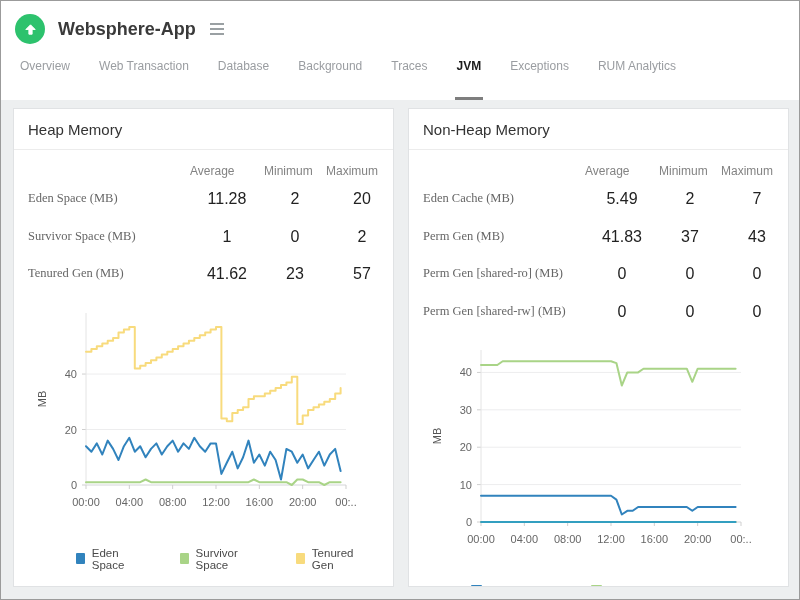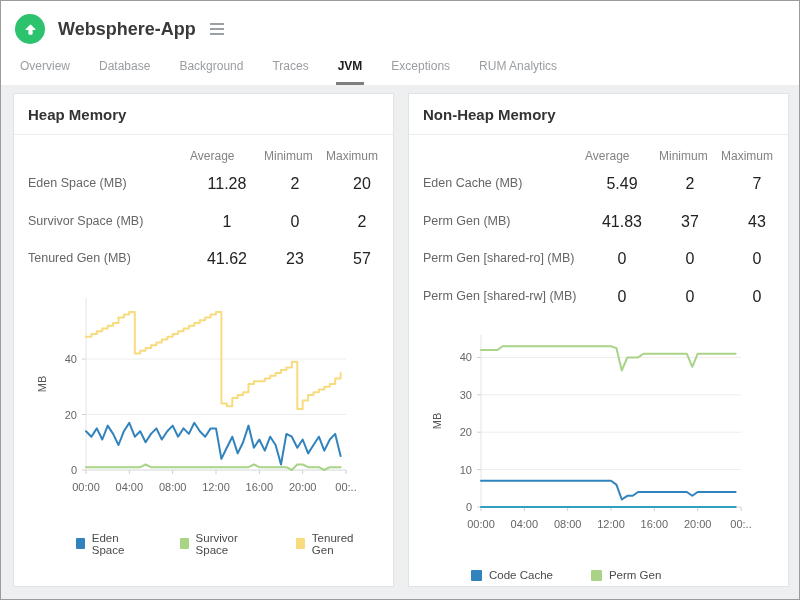--- a/index.html
+++ b/index.html
@@ -5,31 +5,31 @@
   * { margin:0; padding:0; box-sizing:border-box; }
   body { font-family:"Liberation Sans", sans-serif; background:#fff; }
   .screen { width:800px; height:600px; border:1px solid #9b9b9b; background:#0ea5e9; overflow:hidden; display:flex; flex-direction:column; }
   .app-header { background:#fff; padding:9px 14px 0 14px; flex:0 0 auto; }
   .header-row { display:flex; align-items:center; height:38px; }
   .app-icon { width:30px; height:30px; border-radius:50%; display:flex; align-items:center; justify-content:center; flex:0 0 auto; }
   .app-title { font-size:18px; font-weight:bold; color:#3a3a3a; margin-left:13px; }
   .menu-icon { margin-left:11px; display:flex; flex-direction:column; gap:3px; cursor:pointer; padding:3px; }
   .menu-icon i { display:block; width:14px; height:2px; background:#9aa0a3; }
   .tabs { display:flex; gap:25px; padding:11px 0 0 3px; font-size:12px; color:#9a9da1; }
-  .tab { padding:0 2px 9px 2px; cursor:pointer; white-space:nowrap; }
+  .tab { padding:0 2px 24px 2px; cursor:pointer; white-space:nowrap; }
   .tab.active { color:#1c1c1c; font-weight:bold; border-bottom:3px solid #7e7e7e; }
   .content { background:#edeff0; flex:1 1 auto; padding:8px 10px 12px 12px; display:flex; gap:14px; overflow:hidden; }
   .panel { background:#fff; border:1px solid #e0e2e4; flex:1 1 0; overflow:hidden; }
-  .panel-title { font-size:15px; font-weight:bold; color:#333; padding:12px 14px 11px 14px; }
+  .panel-title { font-size:15px; font-weight:normal; color:#333; padding:12px 14px 11px 14px; }
   .panel-divider { height:1px; background:#ececec; }
   .metrics-table { padding:8px 0 0 14px; width:384px; }
   .trow { display:grid; grid-template-columns:162px 74px 62px 72px; align-items:start; padding:10px 0; }
   .thead { padding:6px 0 2px 0; }
   .thcell { font-size:12px; color:#838383; text-align:left; }
-  .tlabel { font-size:12.5px; color:#666; line-height:1.4; padding-right:8px; }
+  .tlabel { font-size:12.5px; color:#666; line-height:1.4; padding-right:8px;font-family:Liberation Serif, serif; }
   .tval { font-size:16px; color:#222; text-align:center; line-height:1.1; }
   .chart-wrap { padding:12px 0 0 0; }
   .legend { padding-left:52px; margin-top:32px; }
   .legend-row { display:flex; align-items:center; margin-bottom:9px; }
   .legend-item { display:inline-flex; align-items:center; margin-right:28px; font-size:11.5px; color:#4a4a4a; cursor:pointer;padding-left:10px; }
   .swatch { width:11px; height:11px; border-radius:1px; display:inline-block; margin-right:7px; }
 </style>
 </head>
 <body>
 
@@ -44,20 +44,21 @@
       </div>
       <div class="app-title">Websphere-App</div>
       <div class="menu-icon">
           <i></i>
           <i></i>
           <i></i>
         </div>
     </div>
     <div class="tabs" id="tabs">
         <div class="tab">Overview</div>
+        <div class="tab">Web Transaction</div>
         <div class="tab">Database</div>
         <div class="tab">Background</div>
         <div class="tab">Traces</div>
         <div class="tab active">JVM</div>
         <div class="tab">Exceptions</div>
         <div class="tab">RUM Analytics</div>
       </div>
   </div>
 
   <div class="content">

